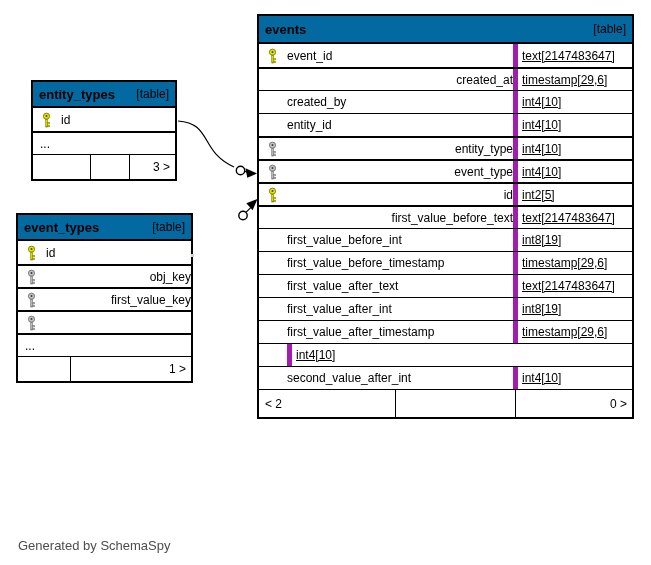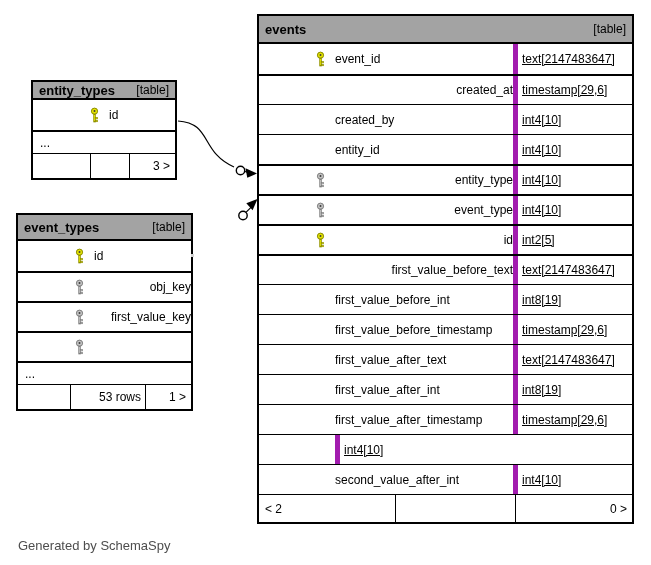--- a/index.html
+++ b/index.html
@@ -2,24 +2,24 @@
 <html><head>
 <meta charset="utf-8">
 <style>
   html,body{margin:0;padding:0;background:#fff;}
   .canvas{position:relative;width:651px;height:565px;background:#ffffff;
           font-family:"Liberation Sans",sans-serif;font-size:12px;color:#000;overflow:hidden;}
 
   .dbtable{position:absolute;background:#fff;border:2px solid #000;box-sizing:border-box;}
   .t-header{display:flex;justify-content:space-between;align-items:center;
             padding:0 6px;border-bottom:2px solid #000;box-sizing:border-box;
-            font-weight:bold;font-size:13px;background:#a3a3a3;}
+            font-weight:bold;font-size:13px;background:#0369a1;}
   .t-badge{font-weight:normal;font-size:12px;}
 
-  .t-row{display:flex;align-items:center;height:30px;border-top:1px solid #000;box-sizing:border-box;padding-left:48px;}
+  .t-row{display:flex;align-items:center;height:23px;border-top:1px solid #000;box-sizing:border-box;}
   .t-row.first{border-top:none;}
   .t-row.bt2{border-top-width:2px;text-align:right;}
   .kc{display:inline-flex;width:10px;height:16px;margin:0 9px;flex:none;}
   .cn{flex:1;white-space:nowrap;overflow:hidden;}
   .ct{width:119px;flex:none;border-left:5px solid #a21caf;align-self:stretch;
       display:flex;align-items:center;padding-left:4px;box-sizing:border-box;white-space:nowrap;text-decoration:underline;}
 
   .t-ellipsis{height:23px;display:flex;align-items:center;padding-left:7px;
               border-top:1px solid #000;box-sizing:border-box;}
   .t-ellipsis.bt2{border-top-width:2px;}
@@ -32,21 +32,21 @@
 
   
   #t-events{left:257px;top:14px;width:377px;}
   #t-events .t-header{height:28px;}
   #t-events .t-footer{height:28px;}
   #t-events .fc1{width:136px;}
   #t-events .fc2{width:120px;}
 
   
   #t-entity{left:31px;top:80px;width:146px;}
-  #t-entity .t-header{height:18px;}
+  #t-entity .t-header{height:26px;}
   #t-entity .t-footer{height:25px;}
   #t-entity .fc1{width:57px;}
   #t-entity .fc2{width:39px;}
 
   
   #t-etypes{left:16px;top:213px;width:177px;}
   #t-etypes .t-header{height:26px;}
   #t-etypes .t-footer{height:25px;}
   #t-etypes .fc1{width:52px;}
   #t-etypes .fc2{width:75px;}
@@ -136,21 +136,20 @@
               <rect x="3.7" y="7" width="1.7" height="8" fill="#c2c2c2" stroke="#7d7d7d" stroke-width="0.7"></rect>
               <rect x="5.2" y="10.6" width="2.3" height="1.3" fill="#c2c2c2" stroke="#7d7d7d" stroke-width="0.7"></rect>
               <rect x="5.2" y="13.4" width="2.3" height="1.3" fill="#c2c2c2" stroke="#7d7d7d" stroke-width="0.7"></rect>
             </svg>
           </span>
         </div>
         <div class="t-ellipsis bt2">...</div>
       </div>
     <div class="t-footer">
       <span class="fc fc1"></span>
-      <span class="fc fc2">53 rows</span>
       <span class="fc fc3">1 &gt;</span>
     </div>
   </div>
 
   <div class="dbtable" id="t-events">
     <div class="t-header">
       <span class="t-title">events</span>
       <span class="t-badge">[table]</span>
     </div>
     <div class="t-rows">

